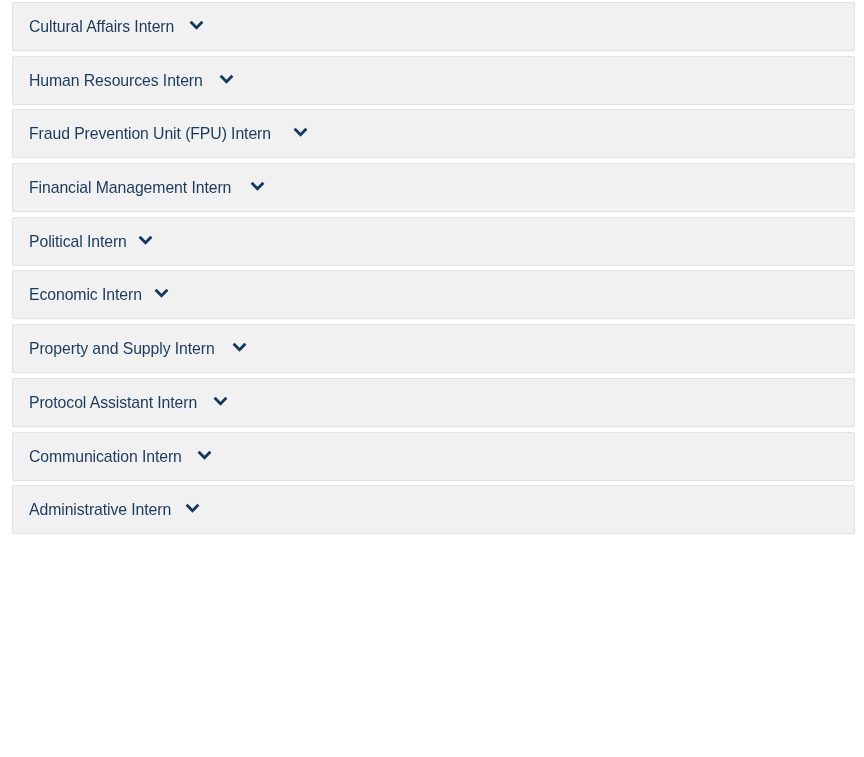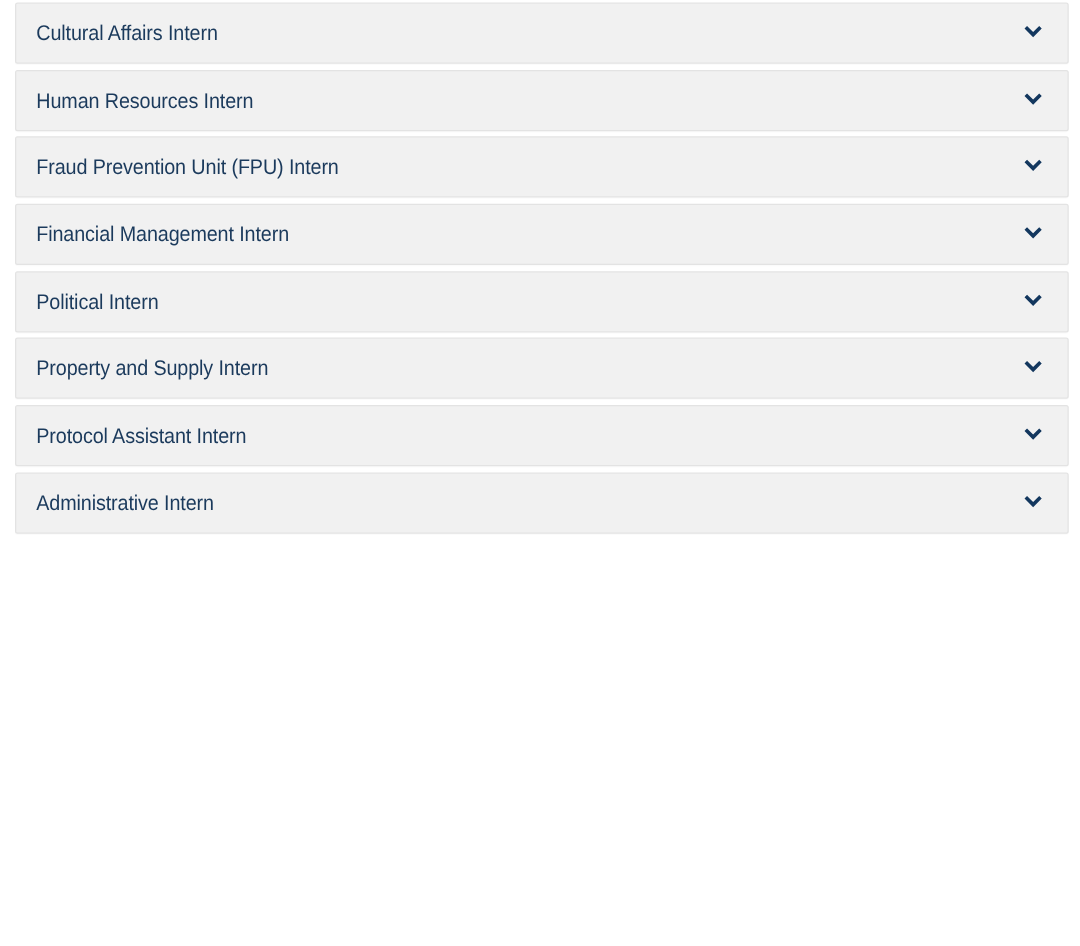--- a/index.html
+++ b/index.html
@@ -21,21 +21,20 @@
   .accordion-item {
     position: relative;
     width: 843px;
     height: 49px;
     margin-bottom: 4.7px;
     background: #f1f1f1;
     border: 1px solid #e3e3e3;
     border-radius: 2px;
     display: flex;
     align-items: center;
-    justify-content: space-between;
     padding: 0 16px 0 16px;
     cursor: pointer;
     box-shadow: 0 1px 0 rgba(0,0,0,0.015);
   }
 
   .accordion-title {
     font-family: "Liberation Sans Narrow", "Liberation Sans", "DejaVu Sans", sans-serif;
     font-size: 17px;
     font-weight: 400;
     letter-spacing: -0.1px;
@@ -102,29 +101,45 @@
     </div>
     <div class="accordion-item" aria-expanded="false">
       <span class="accordion-title">Political Intern</span>
       <span class="accordion-icon">
         <svg viewBox="0 0 16 16" aria-hidden="true">
           <path d="M2.2 4.9 L3.9 3.2 L8 7.3 L12.1 3.2 L13.8 4.9 L8 10.7 Z"></path>
         </svg>
       </span>
     </div>
     <div class="accordion-item" aria-expanded="false">
+      <span class="accordion-title">Economic Intern</span>
+      <span class="accordion-icon">
+        <svg viewBox="0 0 16 16" aria-hidden="true">
+          <path d="M2.2 4.9 L3.9 3.2 L8 7.3 L12.1 3.2 L13.8 4.9 L8 10.7 Z"></path>
+        </svg>
+      </span>
+    </div>
+    <div class="accordion-item" aria-expanded="false">
       <span class="accordion-title">Property and Supply Intern</span>
       <span class="accordion-icon">
         <svg viewBox="0 0 16 16" aria-hidden="true">
           <path d="M2.2 4.9 L3.9 3.2 L8 7.3 L12.1 3.2 L13.8 4.9 L8 10.7 Z"></path>
         </svg>
       </span>
     </div>
     <div class="accordion-item" aria-expanded="false">
       <span class="accordion-title">Protocol Assistant Intern</span>
+      <span class="accordion-icon">
+        <svg viewBox="0 0 16 16" aria-hidden="true">
+          <path d="M2.2 4.9 L3.9 3.2 L8 7.3 L12.1 3.2 L13.8 4.9 L8 10.7 Z"></path>
+        </svg>
+      </span>
+    </div>
+    <div class="accordion-item" aria-expanded="false">
+      <span class="accordion-title">Communication Intern</span>
       <span class="accordion-icon">
         <svg viewBox="0 0 16 16" aria-hidden="true">
           <path d="M2.2 4.9 L3.9 3.2 L8 7.3 L12.1 3.2 L13.8 4.9 L8 10.7 Z"></path>
         </svg>
       </span>
     </div>
     <div class="accordion-item" aria-expanded="false">
       <span class="accordion-title">Administrative Intern</span>
       <span class="accordion-icon">
         <svg viewBox="0 0 16 16" aria-hidden="true">

